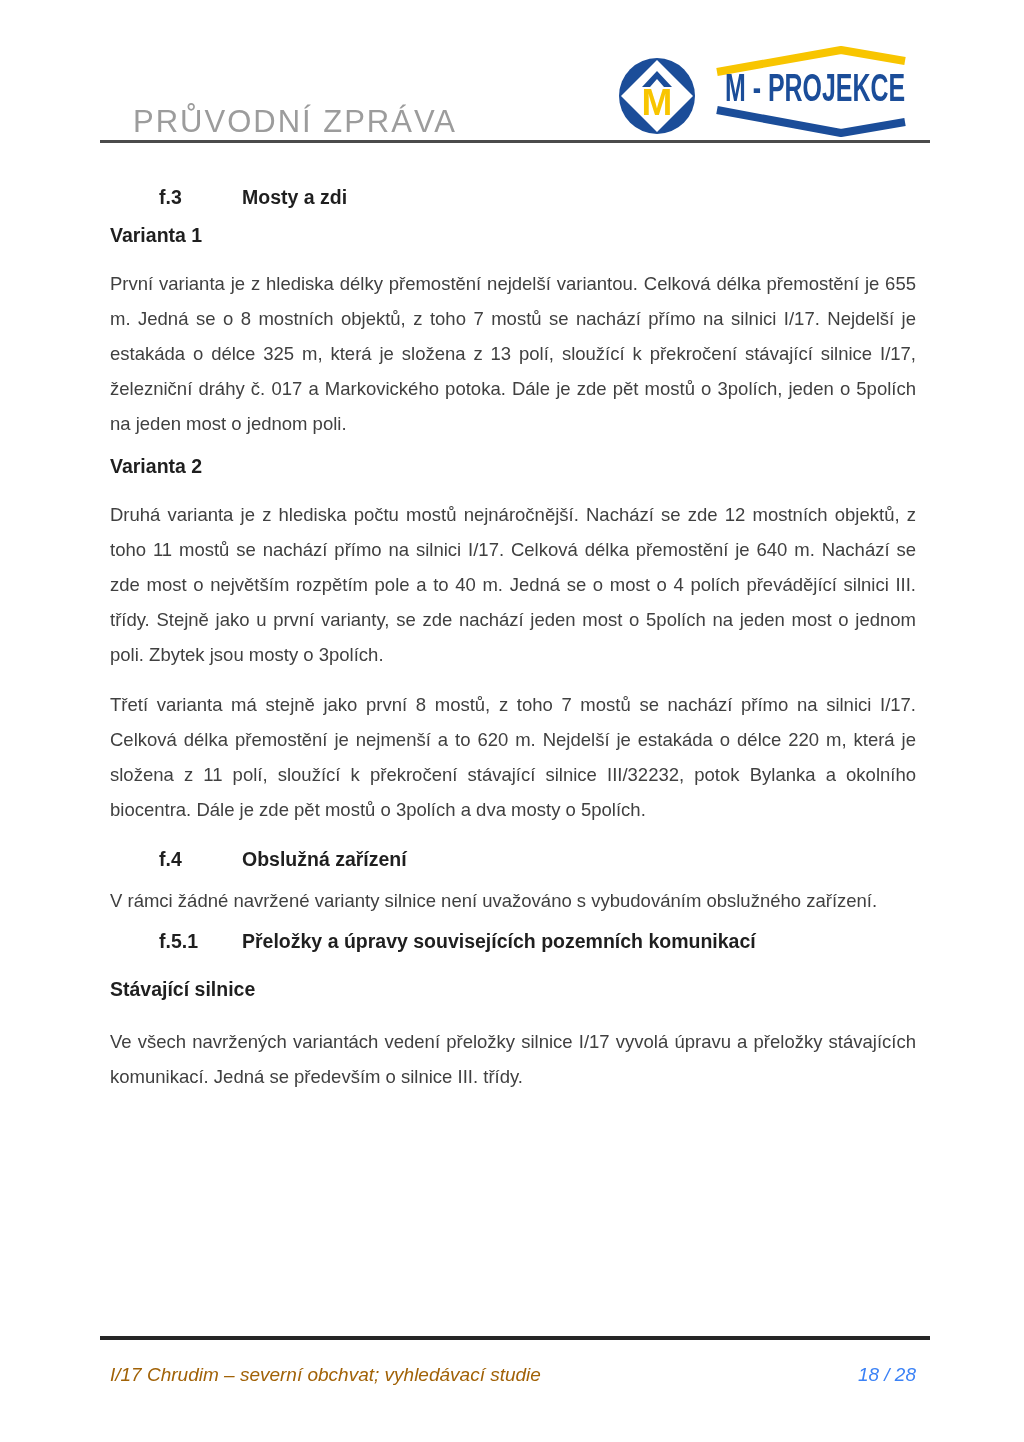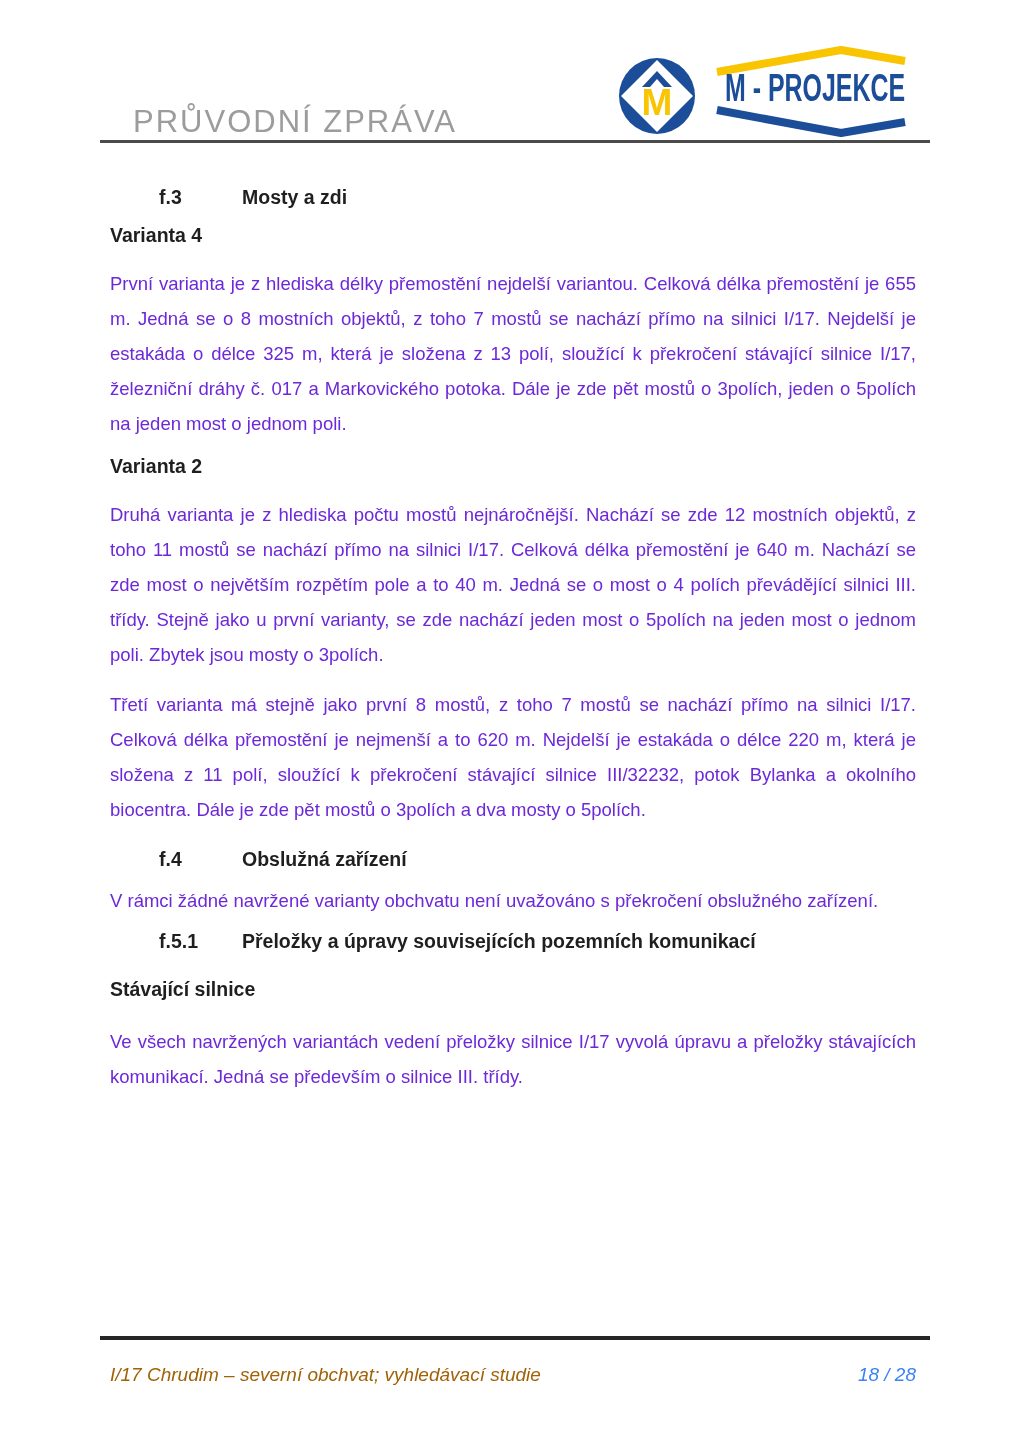--- a/index.html
+++ b/index.html
@@ -30,21 +30,21 @@
   }
   .sec{
     display:flex;font-weight:bold;font-size:19.5px;line-height:22px;
     margin:0 0 0 49px;color:#1f1f1f;gap:35px;
   }
   .sec-num{width:48px;flex-shrink:0;}
   .subhead{
     font-weight:bold;font-size:19.5px;line-height:22px;margin:0;color:#1f1f1f;
   }
   .para{
-    font-size:18.5px;line-height:35px;text-align:justify;margin:0;color:#6d28d9;
+    font-size:18.5px;line-height:35px;text-align:justify;margin:0;color:#404040;
   }
   .mb16{margin-bottom:16px}.mb20{margin-bottom:20px}.mb14{margin-bottom:14px}
   .mb15{margin-bottom:15px}.mb23{margin-bottom:23px}.mb21{margin-bottom:21px}
   .mb13{margin-bottom:13px}.mb12{margin-bottom:12px}.mb26{margin-bottom:26px}
   .mb24{margin-bottom:24px}
   
   .footer-rule{
     position:absolute;left:100px;top:1336px;width:830px;height:4px;
     background:#262626;
   }
@@ -79,33 +79,33 @@
 
   <div class="header-rule"></div>
 
   <main class="content">
 
     <div class="sec mb16">
       <span class="sec-num">f.3</span>
       <span class="sec-title">Mosty a zdi</span>
     </div>
 
-    <h3 class="subhead mb20">Varianta 4</h3>
+    <h3 class="subhead mb20">Varianta 1</h3>
     <p class="para mb14">První varianta je z hlediska délky přemostění nejdelší variantou. Celková délka přemostění je 655 m. Jedná se o 8 mostních objektů, z toho 7 mostů se nachází přímo na silnici I/17. Nejdelší je estakáda o délce 325 m, která je složena z 13 polí, sloužící k překročení stávající silnice I/17, železniční dráhy č. 017 a Markovického potoka. Dále je zde pět mostů o 3polích, jeden o 5polích na jeden most o jednom poli.</p>
 
     <h3 class="subhead mb20">Varianta 2</h3>
     <p class="para mb15">Druhá varianta je z hlediska počtu mostů nejnáročnější. Nachází se zde 12 mostních objektů, z toho 11 mostů se nachází přímo na silnici I/17. Celková délka přemostění je 640 m. Nachází se zde most o největším rozpětím pole a to 40 m. Jedná se o most o 4 polích převádějící silnici III. třídy. Stejně jako u první varianty, se zde nachází jeden most o 5polích na jeden most o jednom poli. Zbytek jsou mosty o 3polích.</p>
 
     <p class="para mb21">Třetí varianta má stejně jako první 8 mostů, z toho 7 mostů se nachází přímo na silnici I/17. Celková délka přemostění je nejmenší a to 620 m. Nejdelší je estakáda o délce 220 m, která je složena z 11 polí, sloužící k překročení stávající silnice III/32232, potok Bylanka a okolního biocentra. Dále je zde pět mostů o 3polích a dva mosty o 5polích.</p>
 
     <div class="sec mb13">
       <span class="sec-num">f.4</span>
       <span class="sec-title">Obslužná zařízení</span>
     </div>
-    <p class="para mb12">V rámci žádné navržené varianty obchvatu není uvažováno s překročení obslužného zařízení.</p>
+    <p class="para mb12">V rámci žádné navržené varianty silnice není uvažováno s vybudováním obslužného zařízení.</p>
 
 
     <div class="sec mb26">
       <span class="sec-num">f.5.1</span>
       <span class="sec-title">Přeložky a úpravy souvisejících pozemních komunikací</span>
     </div>
 
     <h3 class="subhead mb24">Stávající silnice</h3>
     <p class="para">Ve všech navržených variantách vedení přeložky silnice I/17 vyvolá úpravu a přeložky stávajících komunikací. Jedná se především o silnice III. třídy.</p>
 

